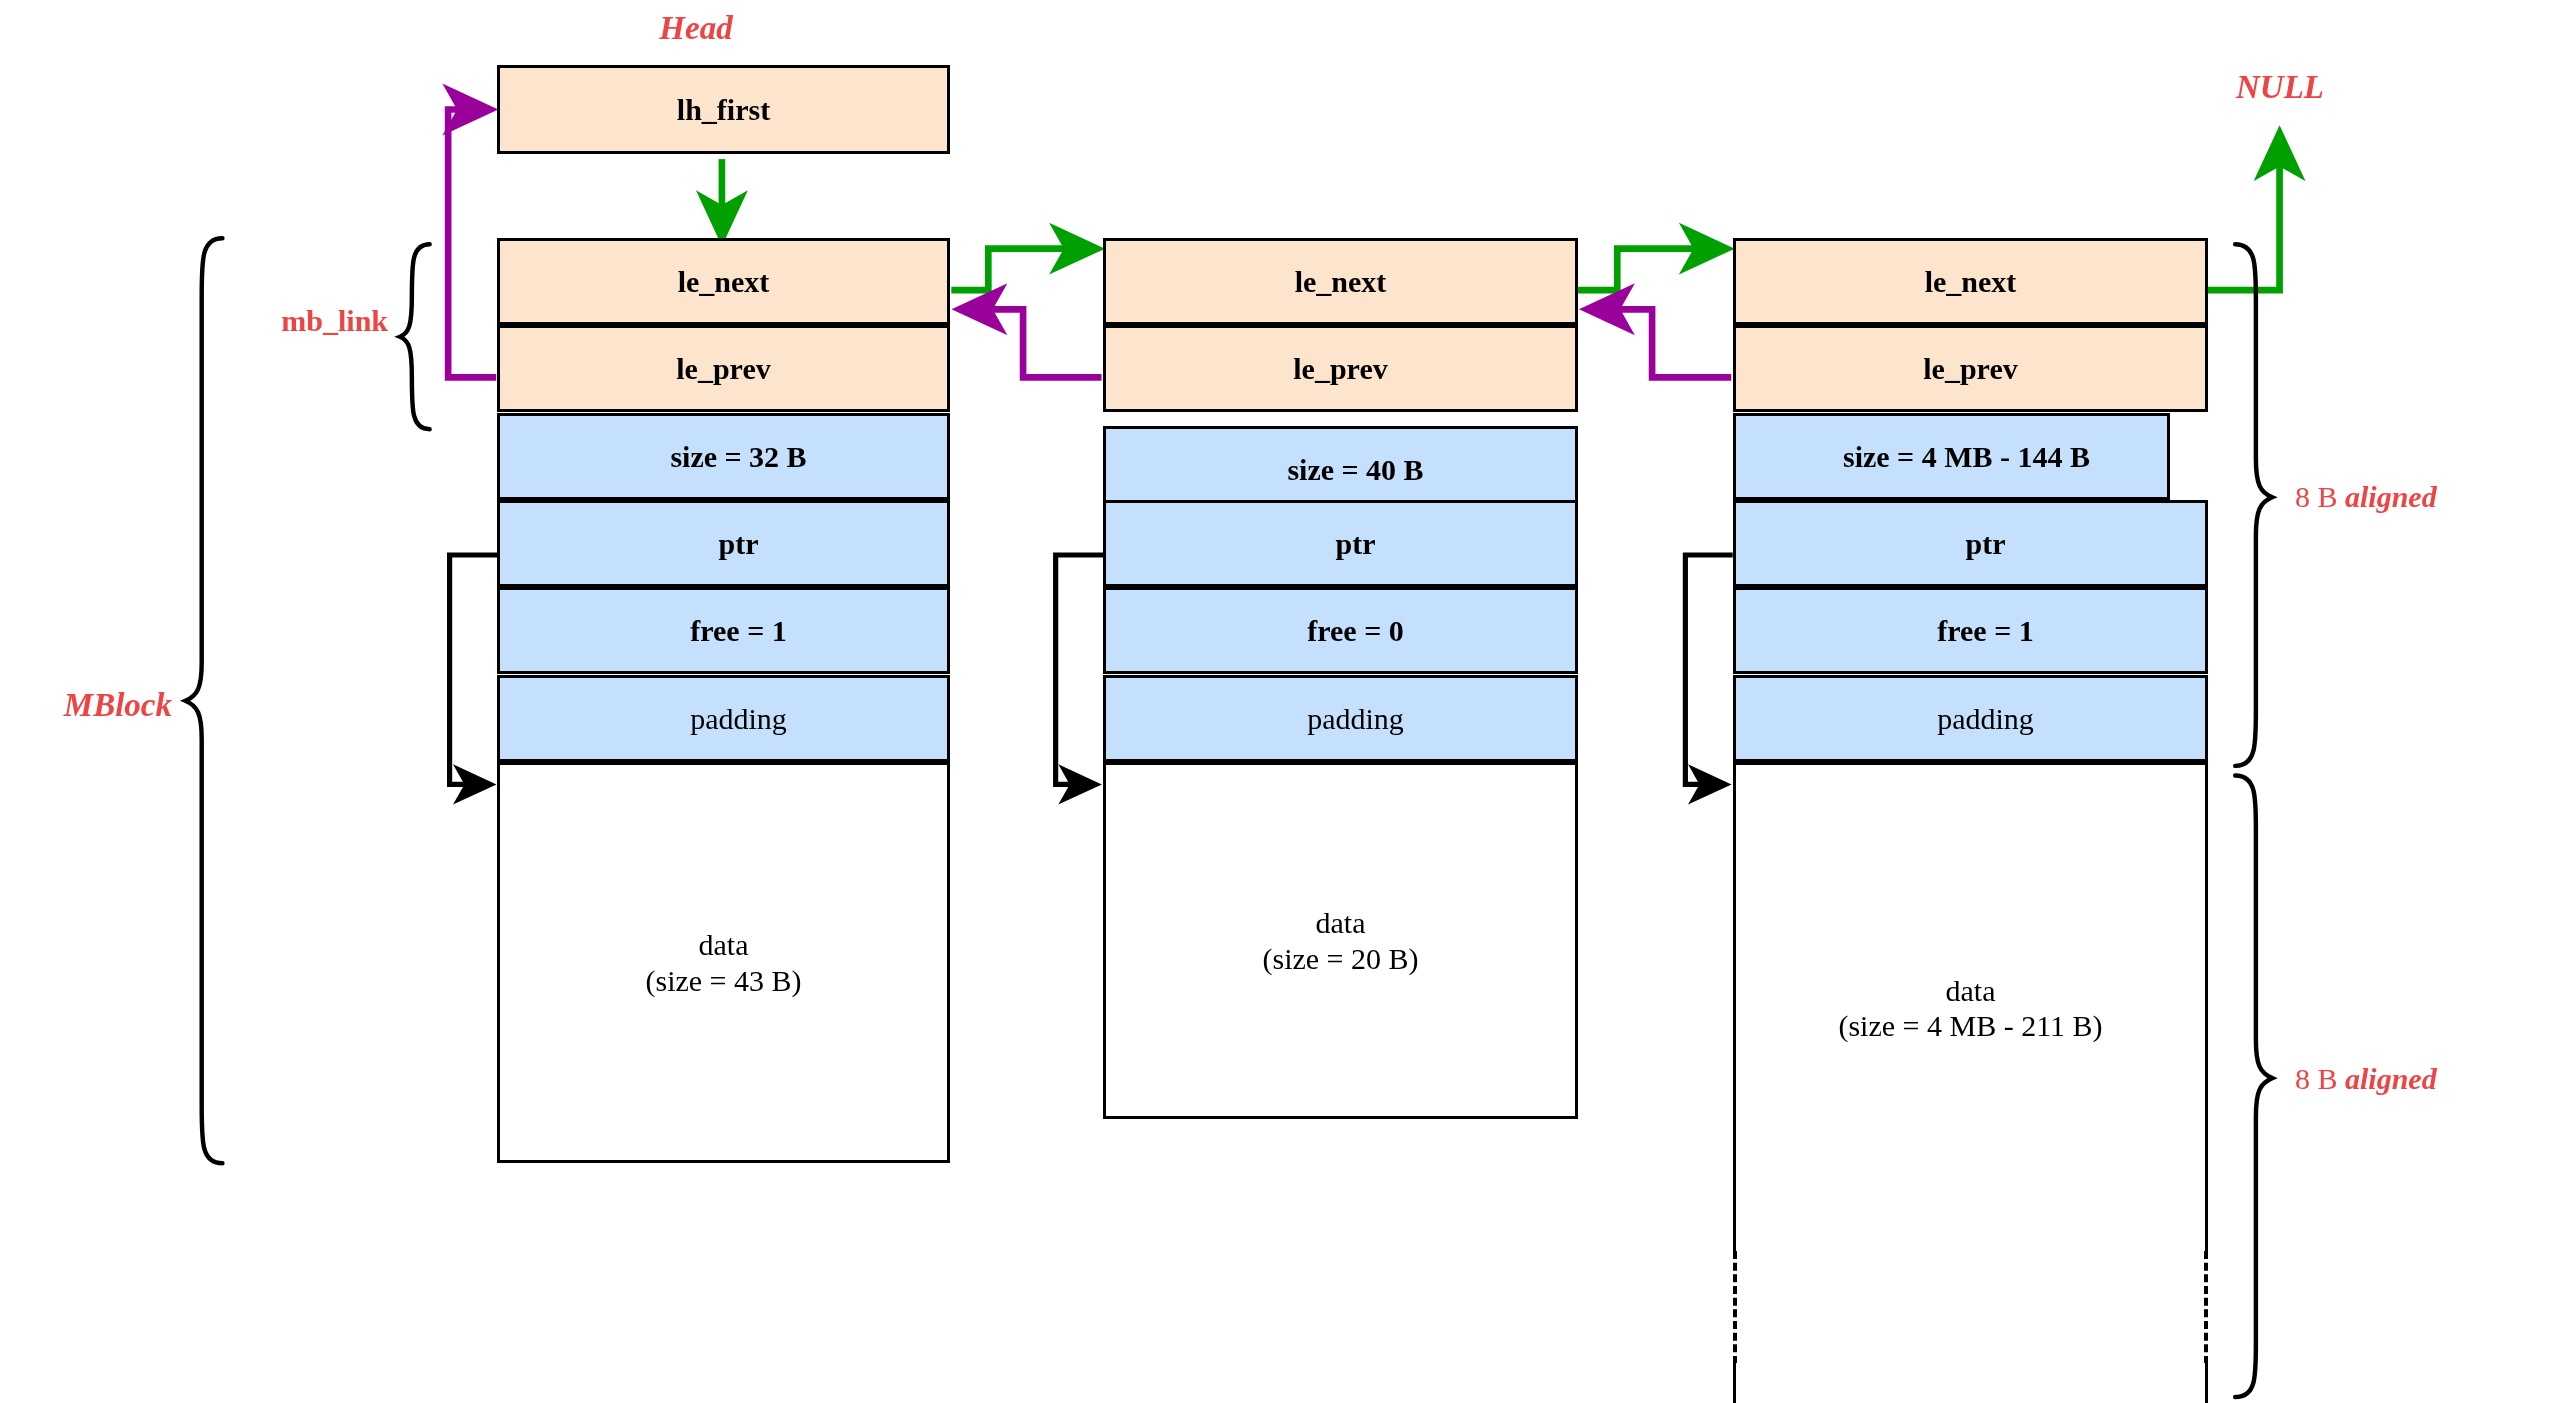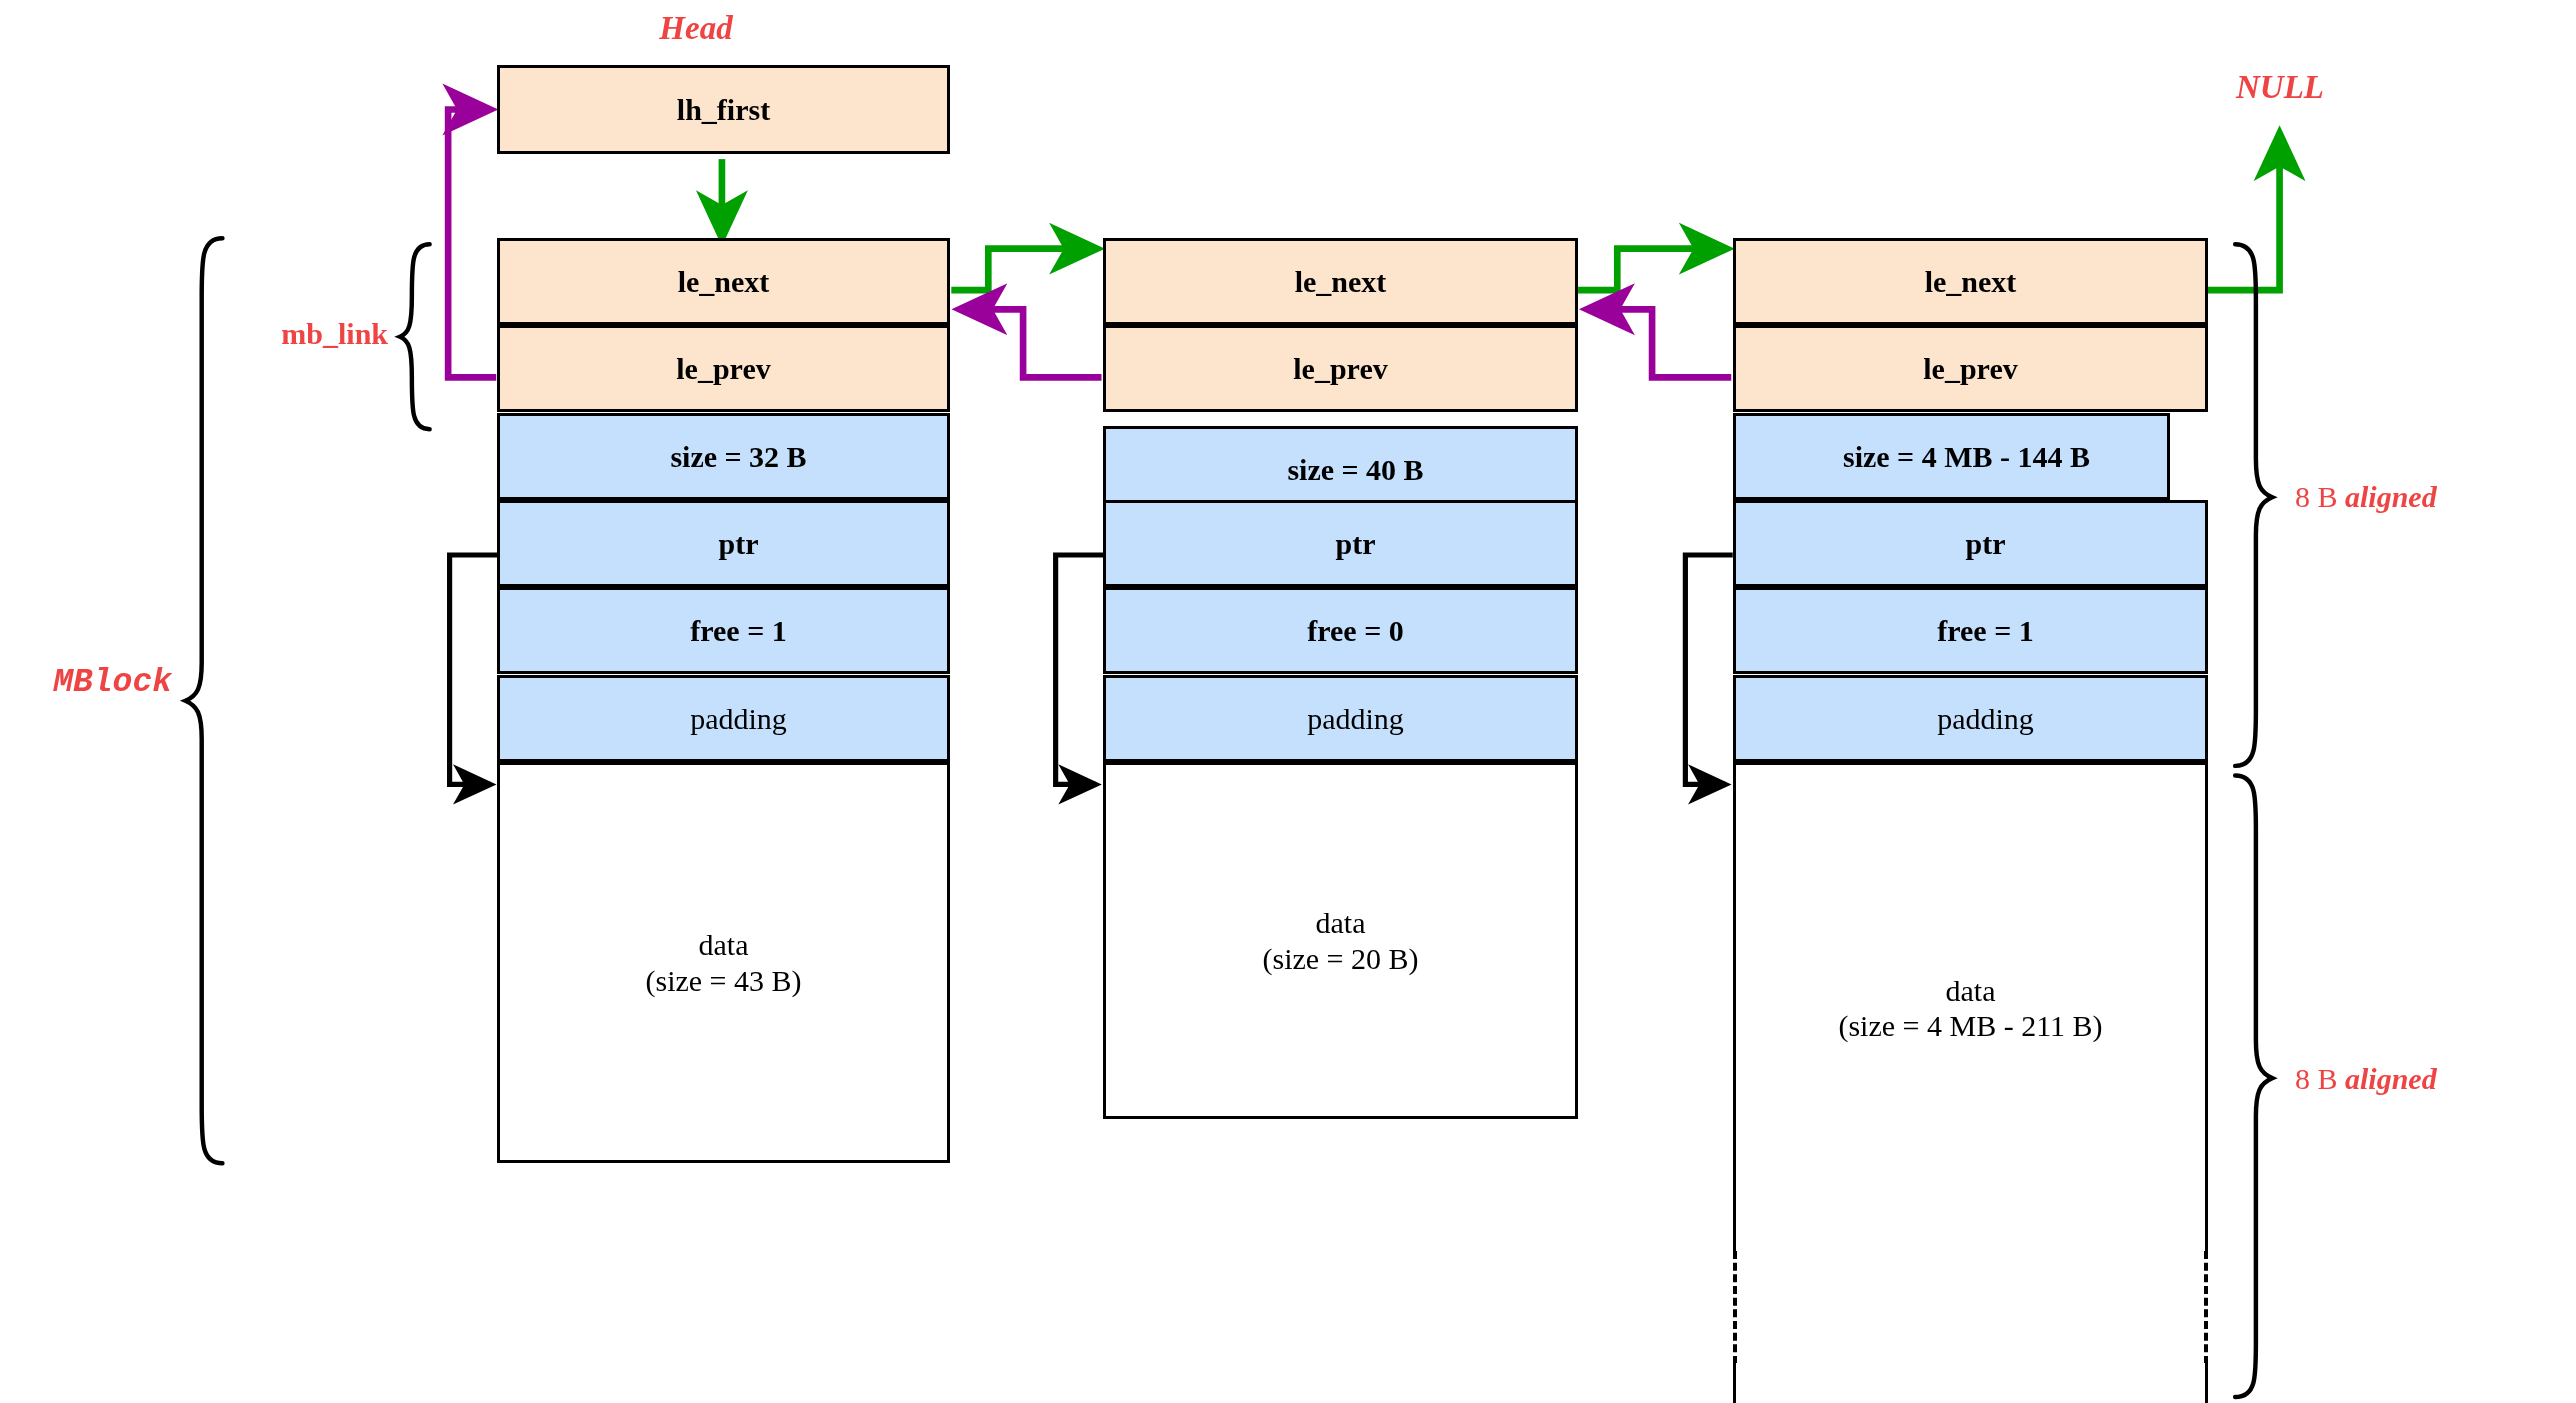--- a/index.html
+++ b/index.html
@@ -94,23 +94,23 @@
 
     <g>
       <path d="M3020,1048 C3048,1048 3048,1076 3048,1120 L3048,1405 C3048,1440 3054,1450 3070,1457 C3054,1464 3048,1474 3048,1509 L3048,1815 C3048,1862 3048,1888 3020,1888" fill="none" stroke="#000" stroke-width="6" stroke-linecap="round"></path>
     </g>
   </svg>
 
   <div class="lbl lbl-it" style="left:696px;top:10.4px;transform:translateX(-50%);">Head</div>
 
   <div class="lbl lbl-it" style="left:2280px;top:87px;transform:translate(-50%,-50%);">NULL</div>
 
-  <div class="lbl lbl-bold" style="left:388px;top:334px;transform:translate(-100%,-50%);">mb_link</div>
-
-  <div class="lbl lbl-it" style="left:172px;top:682px;transform:translate(-100%,-50%);font-family:Liberation Mono, monospace;">MBlock</div>
+  <div class="lbl lbl-bold" style="left:388px;top:321px;transform:translate(-100%,-50%);">mb_link</div>
+
+  <div class="lbl lbl-it" style="left:172px;top:705px;transform:translate(-100%,-50%);">MBlock</div>
 
   <div class="lbl lbl-mix" style="left:2295px;top:497px;transform:translateY(-50%);">
     <span>8 B </span><i>aligned</i>
   </div>
 
   <div class="lbl lbl-mix" style="left:2295px;top:1079px;transform:translateY(-50%);">
     <span>8 B </span><i>aligned</i>
   </div>
 
   <div class="block" style="left:497px;top:65px;width:453px;height:89px;">

